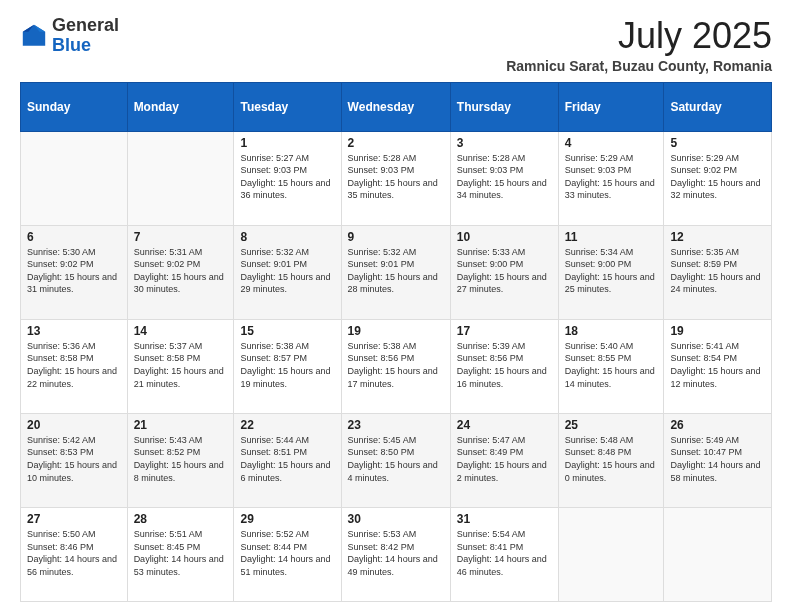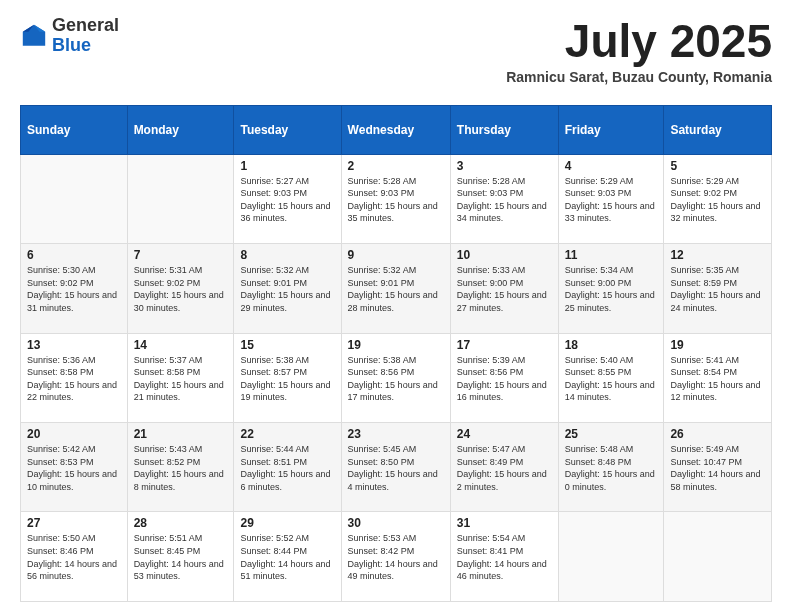--- a/index.html
+++ b/index.html
@@ -14,21 +14,21 @@
       width: 792px;
       height: 612px;
       padding: 16px 20px 10px 20px;
       display: flex;
       flex-direction: column;
     }
     .header {
       display: flex;
       justify-content: space-between;
       align-items: flex-start;
-      margin-bottom: 20px;
+      margin-bottom: 8px;
     }
     .logo {
       display: flex;
       align-items: center;
       gap: 4px;
     }
     .logo-text {
       font-size: 18px;
       font-weight: bold;
       line-height: 1.1;
@@ -36,22 +36,22 @@
     .logo-general { color: #333; }
     .logo-blue { color: #1565C0; }
     .logo-icon {
       width: 28px;
       height: 28px;
     }
     .title-area {
       text-align: right;
     }
     .month-title {
-      font-size: 46px;
-      font-weight: bold;
+      font-size: 36px;
+      font-weight: normal;
       color: #222;
       line-height: 1.1;
     }
     .subtitle {
       font-size: 14px;
       color: #404040;
       margin-top: 2px;
       font-weight: bold;
     }
     table {

